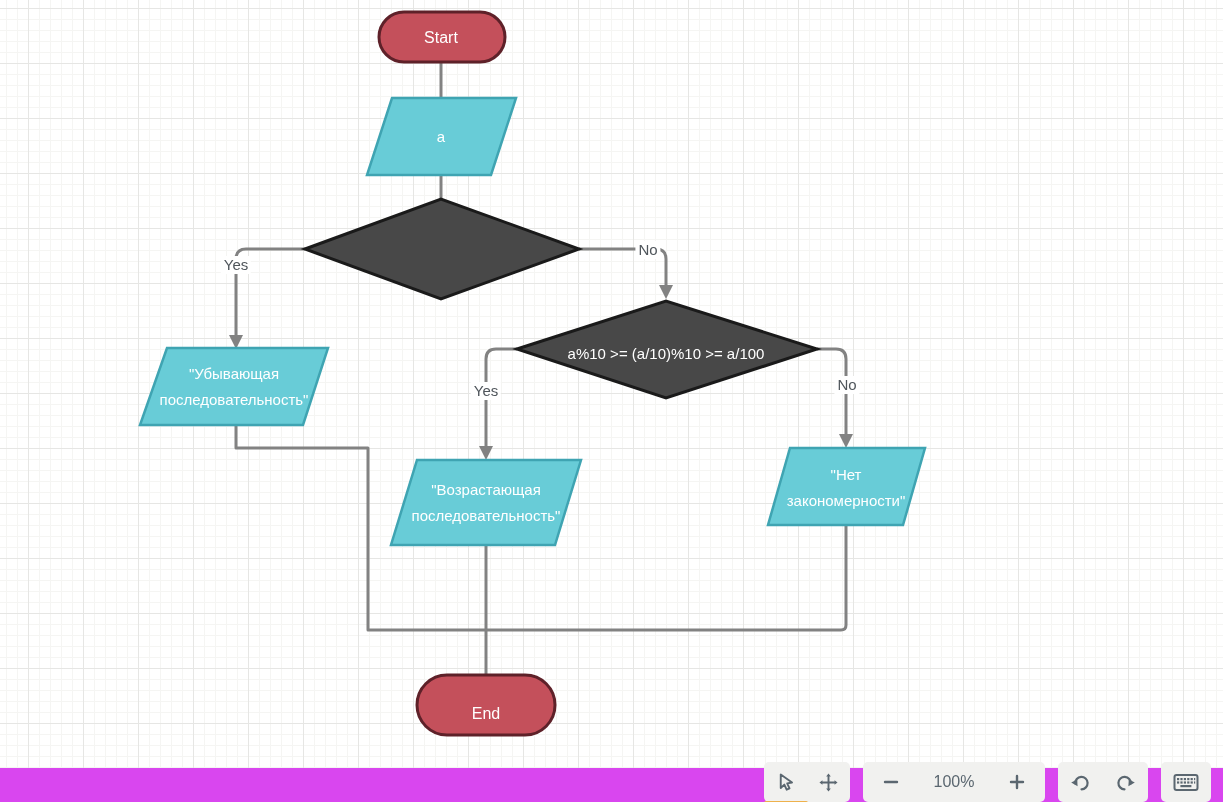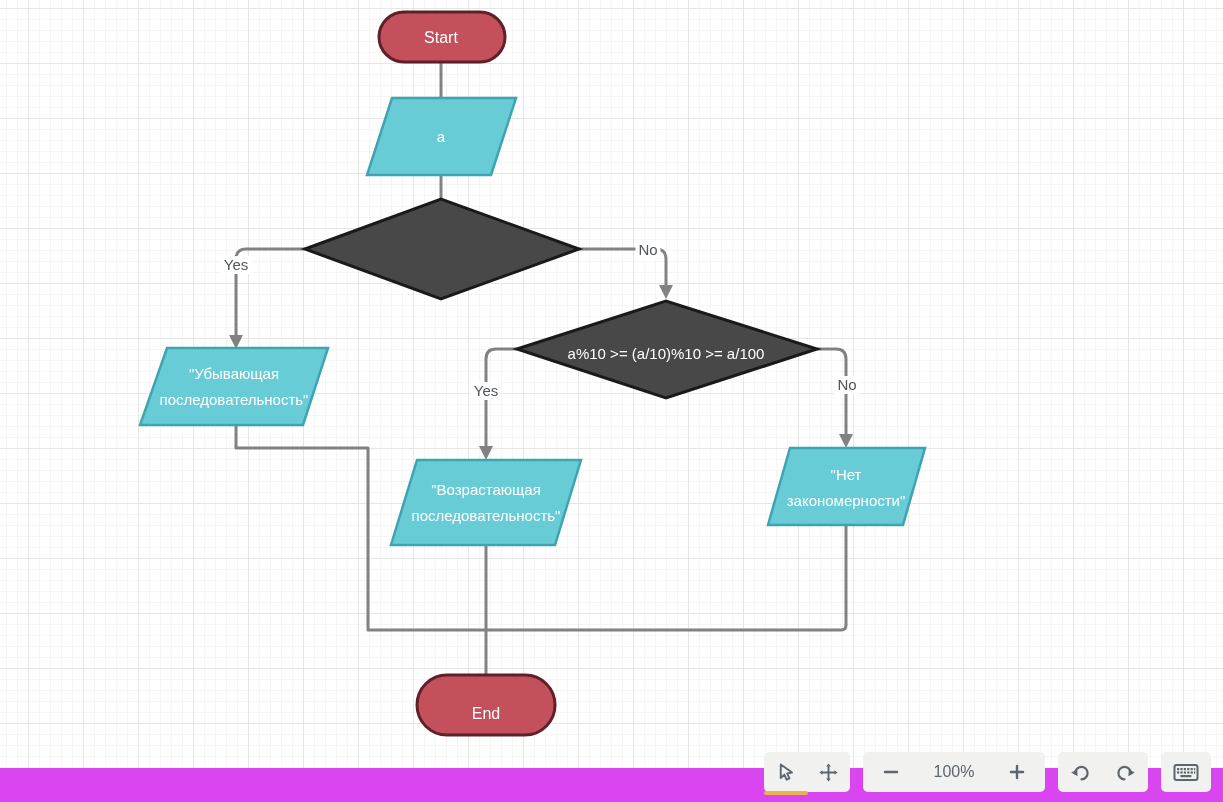--- a/index.html
+++ b/index.html
@@ -26,21 +26,21 @@
     position:absolute; transform:translate(-50%,-50%);
     color:#ffffff; font-size:15px; line-height:26px; text-align:center; pointer-events:none;
   }
   .node-label.big { font-size:16px; }
   .node-label.nowrap { white-space:nowrap; }
   .edge-label {
     position:absolute; transform:translate(-50%,-50%);
     color:#4f555b; font-size:15px; line-height:18px; background:#ffffff; padding:0 3px; pointer-events:none;
   }
   .toolbar {
-    position:absolute; right:12px; bottom:10px; height:40px;
+    position:absolute; right:12px; bottom:0; height:40px;
     display:flex; gap:13px; align-items:stretch; z-index:5;
   }
   .tb-group { background:#f1f1ef; border-radius:5px; display:flex; align-items:stretch; }
   .tb-btn {
     position:relative; background:transparent; border:none; cursor:pointer;
     display:flex; align-items:center; justify-content:center; color:#5b6770; padding:0;
   }
   .tb-btn svg { display:block; }
   .w43 { width:43px; } .w56 { width:56px; } .w45 { width:45px; } .w50 { width:50px; }
   .zoom-level { width:70px; display:flex; align-items:center; justify-content:center;

